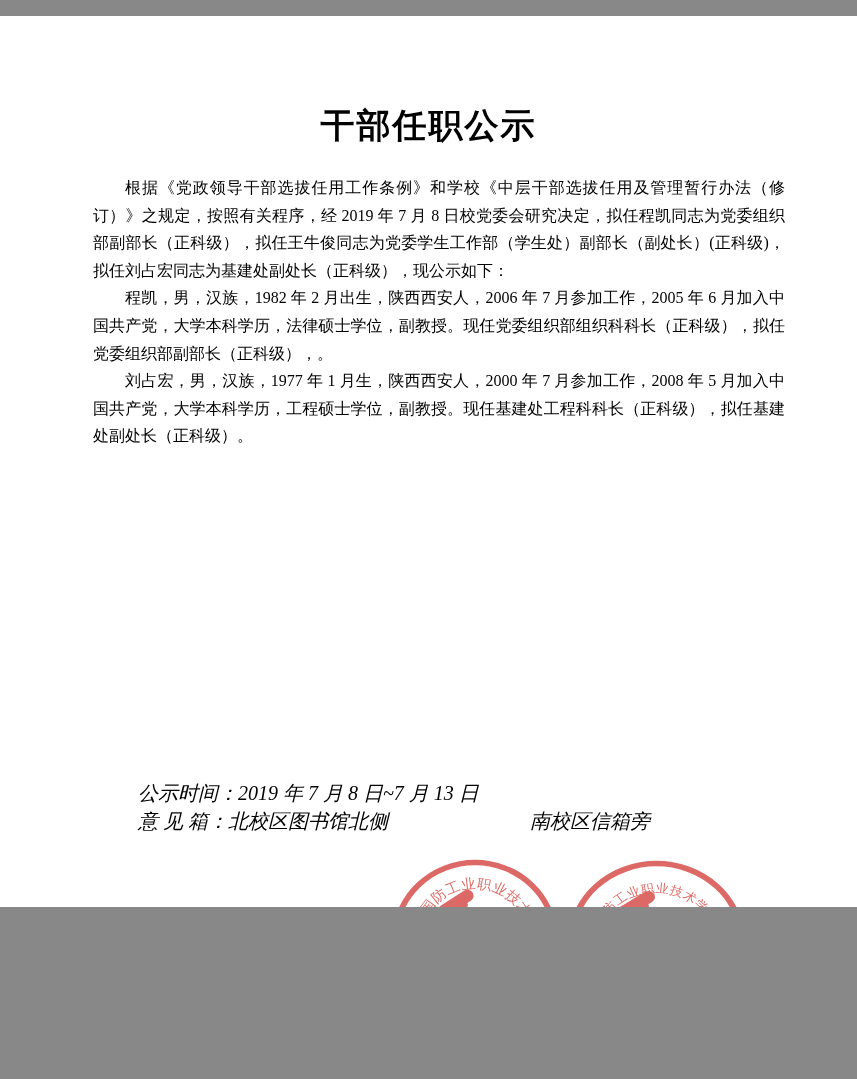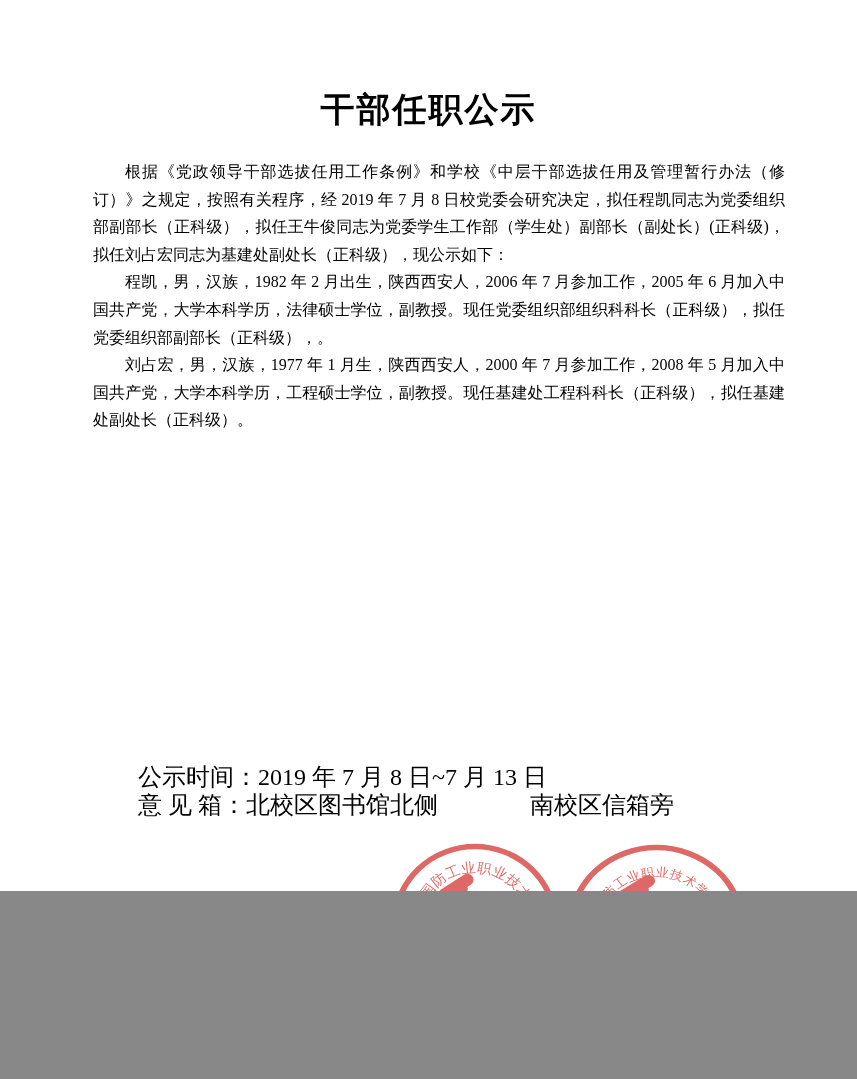--- a/index.html
+++ b/index.html
@@ -1,42 +1,43 @@
 <!DOCTYPE html>
 <html><head>
 <meta charset="utf-8">
 <style>
   * { margin:0; padding:0; box-sizing:border-box; }
   html,body { background:#888; }
   .page {
     position:relative;
     width:857px; height:891px;
-    margin:0 auto;
+    margin:16px auto;
     background:#ffffff;
     overflow:hidden;
     font-family:"Liberation Serif","DejaVu Serif",serif;
     color:#000;
   }
   .doc-title {
     position:absolute; top:88px; left:0; width:100%;
     text-align:center;
     font-family:"Liberation Sans","DejaVu Sans",sans-serif;
     font-weight:bold; font-size:34px; line-height:42px;
     letter-spacing:2px;
   }
   .doc-body {
     position:absolute; left:93px; top:158px; width:692px;
     font-size:16px; line-height:27.6px;
     text-align:justify;
   }
   .doc-body p { text-indent:2em; margin:0; }
   .contact {
     position:absolute; left:138px; top:764px; width:650px;
-    font-size:24px; line-height:27.7px;
+    font-size:20px; line-height:27.7px;
     z-index:1;
+    font-style:italic;
   }
   .c-row { position:relative; white-space:nowrap; }
   .c-val2 { position:absolute; left:392px; top:0; }
   .seal {
     position:absolute; z-index:2; opacity:0.85;
   }
   .seal-left  { left:389px; top:841px; width:172px; height:166px; }
   .seal-right { left:565px; top:842px; width:183px; height:167px; }
   .signature {
     position:absolute; left:400px; top:922px; width:312px;

